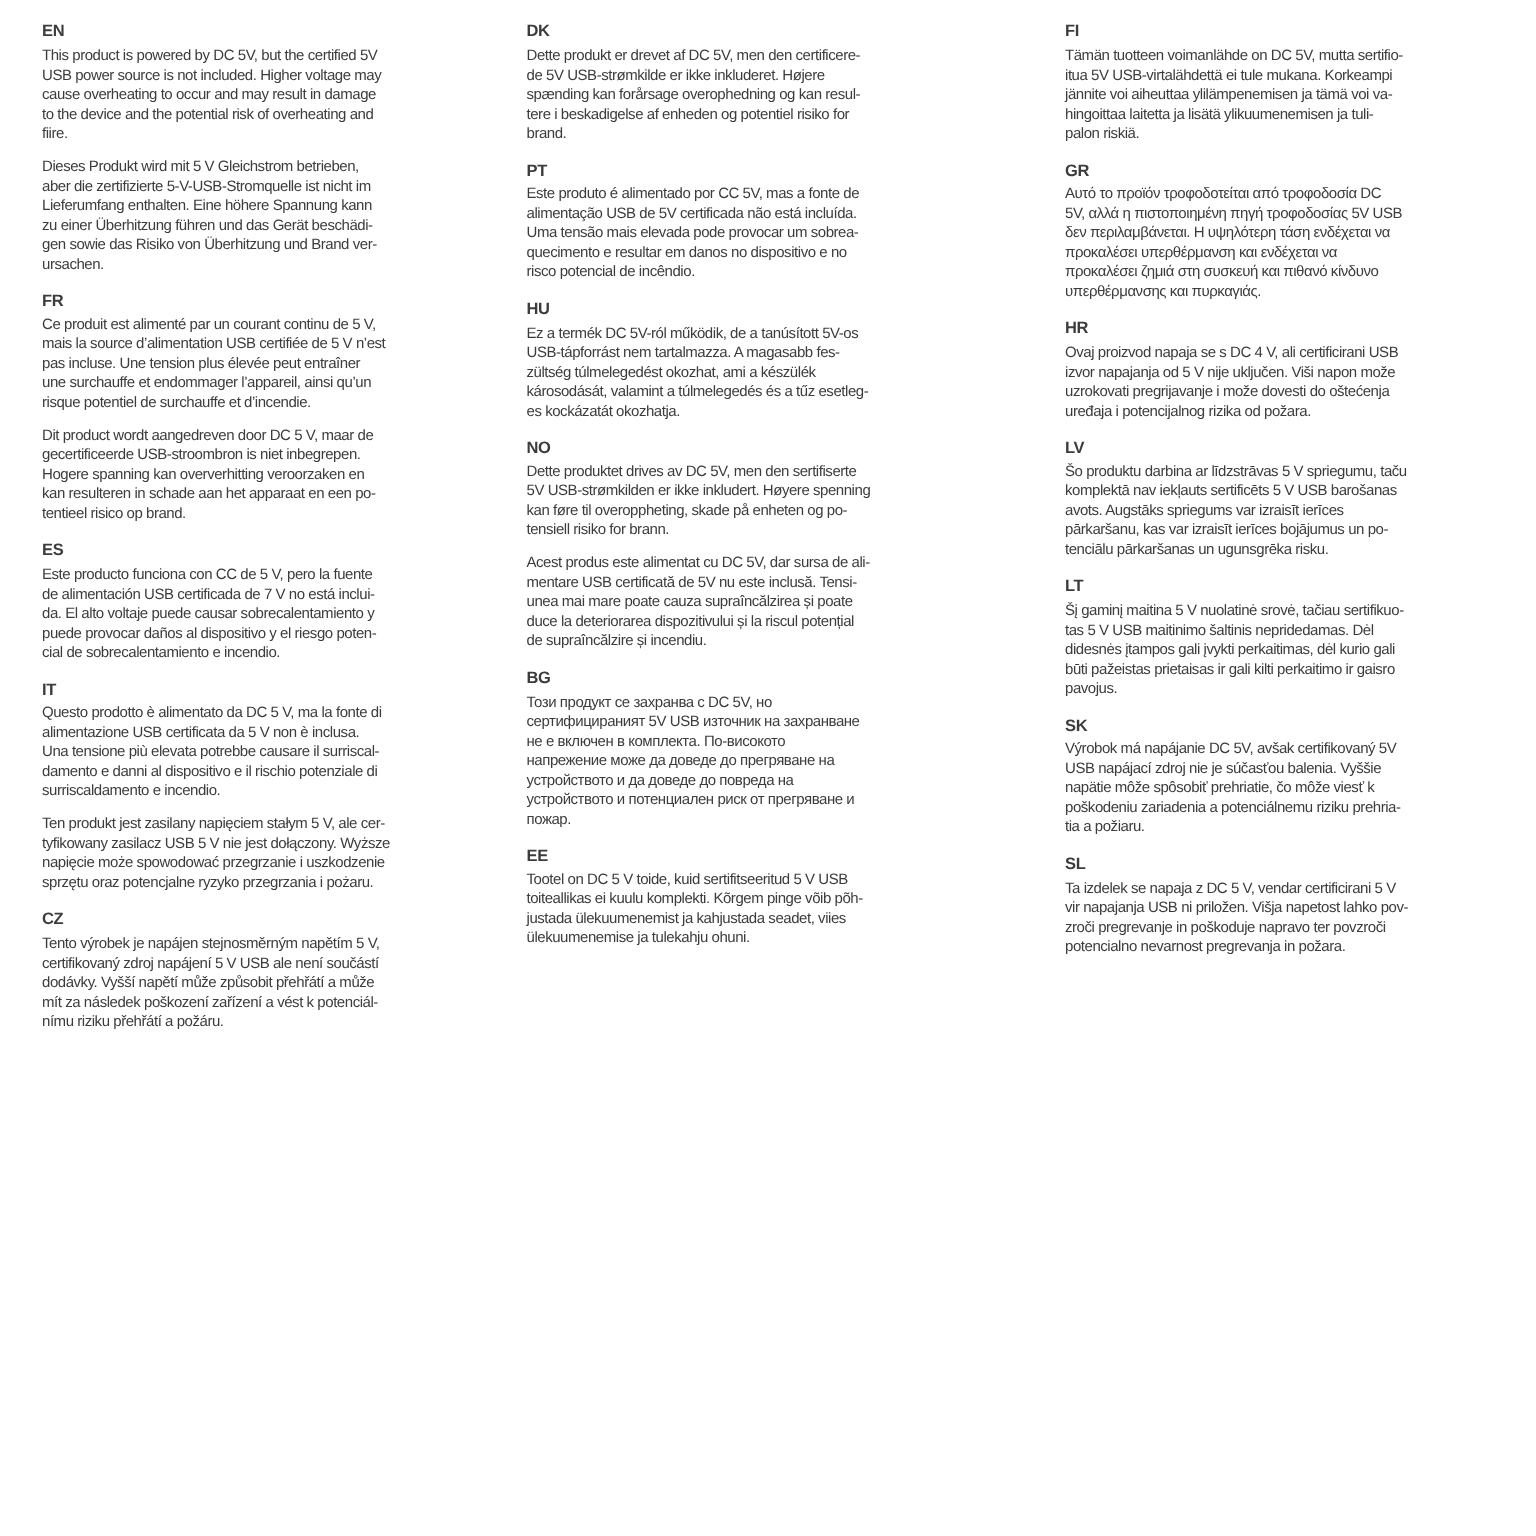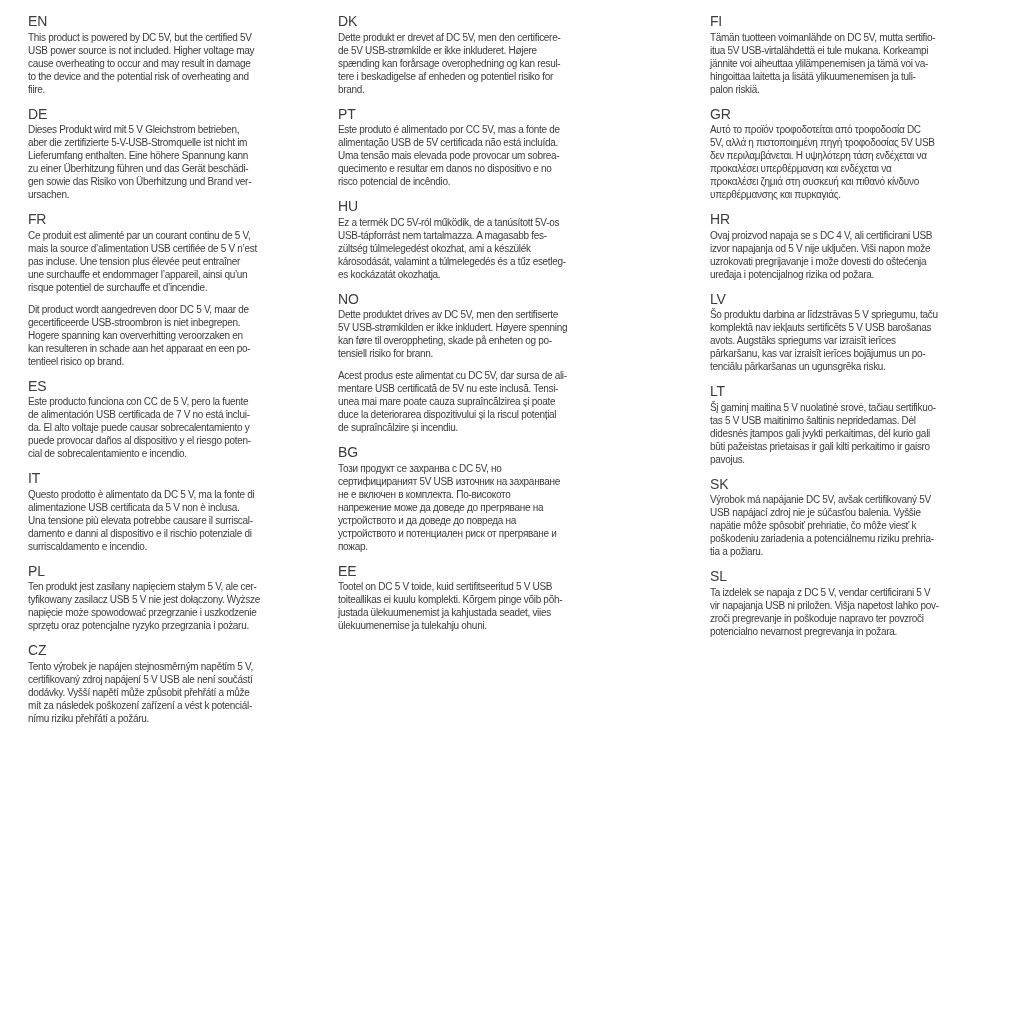--- a/index.html
+++ b/index.html
@@ -14,29 +14,29 @@
     background: #ffffff;
     overflow: hidden;
     font-family: "Liberation Sans", sans-serif;
     color: #3c3c3c;
   }
   .col {
     position: absolute;
     top: 12px;
   }
   #col1 { left: 28px;  width: 318px; }
-  #col2 { left: 338px; width: 325px; }
+  #col2 { left: 351px; width: 325px; }
   #col3 { left: 710px; width: 330px; }
   .section {
     margin: 0 0 9px 0;
   }
   .lang-code {
-    font-size: 14px;
+    font-size: 11px;
     line-height: 18.5px;
-    font-weight: 400;
+    font-weight: 700;
     letter-spacing: -0.2px;
   }
   .lang-text {
     font-size: 10px;
     line-height: 13px;
     letter-spacing: -0.3px;
     white-space: pre-line;
   }
 </style>
 </head>
@@ -47,21 +47,20 @@
   <div class="col" id="col1">
     <div class="section">
       <div class="lang-code">EN</div>
       <div class="lang-text">This product is powered by DC 5V, but the certified 5V
 USB power source is not included. Higher voltage may
 cause overheating to occur and may result in damage
 to the device and the potential risk of overheating and
 fiire.</div>
     </div>
     <div class="section">
-      <div class="lang-code">DE</div>
       <div class="lang-text">Dieses Produkt wird mit 5 V Gleichstrom betrieben,
 aber die zertifizierte 5-V-USB-Stromquelle ist nicht im
 Lieferumfang enthalten. Eine höhere Spannung kann
 zu einer Überhitzung führen und das Gerät beschädi-
 gen sowie das Risiko von Überhitzung und Brand ver-
 ursachen.</div>
     </div>
     <div class="section">
       <div class="lang-code">FR</div>
       <div class="lang-text">Ce produit est alimenté par un courant continu de 5 V,
@@ -87,21 +86,20 @@
     </div>
     <div class="section">
       <div class="lang-code">IT</div>
       <div class="lang-text">Questo prodotto è alimentato da DC 5 V, ma la fonte di
 alimentazione USB certificata da 5 V non è inclusa.
 Una tensione più elevata potrebbe causare il surriscal-
 damento e danni al dispositivo e il rischio potenziale di
 surriscaldamento e incendio.</div>
     </div>
     <div class="section">
-      <div class="lang-code">PL</div>
       <div class="lang-text">Ten produkt jest zasilany napięciem stałym 5 V, ale cer-
 tyfikowany zasilacz USB 5 V nie jest dołączony. Wyższe
 napięcie może spowodować przegrzanie i uszkodzenie
 sprzętu oraz potencjalne ryzyko przegrzania i pożaru.</div>
     </div>
     <div class="section">
       <div class="lang-code">CZ</div>
       <div class="lang-text">Tento výrobek je napájen stejnosměrným napětím 5 V,
 certifikovaný zdroj napájení 5 V USB ale není součástí
 dodávky. Vyšší napětí může způsobit přehřátí a může

